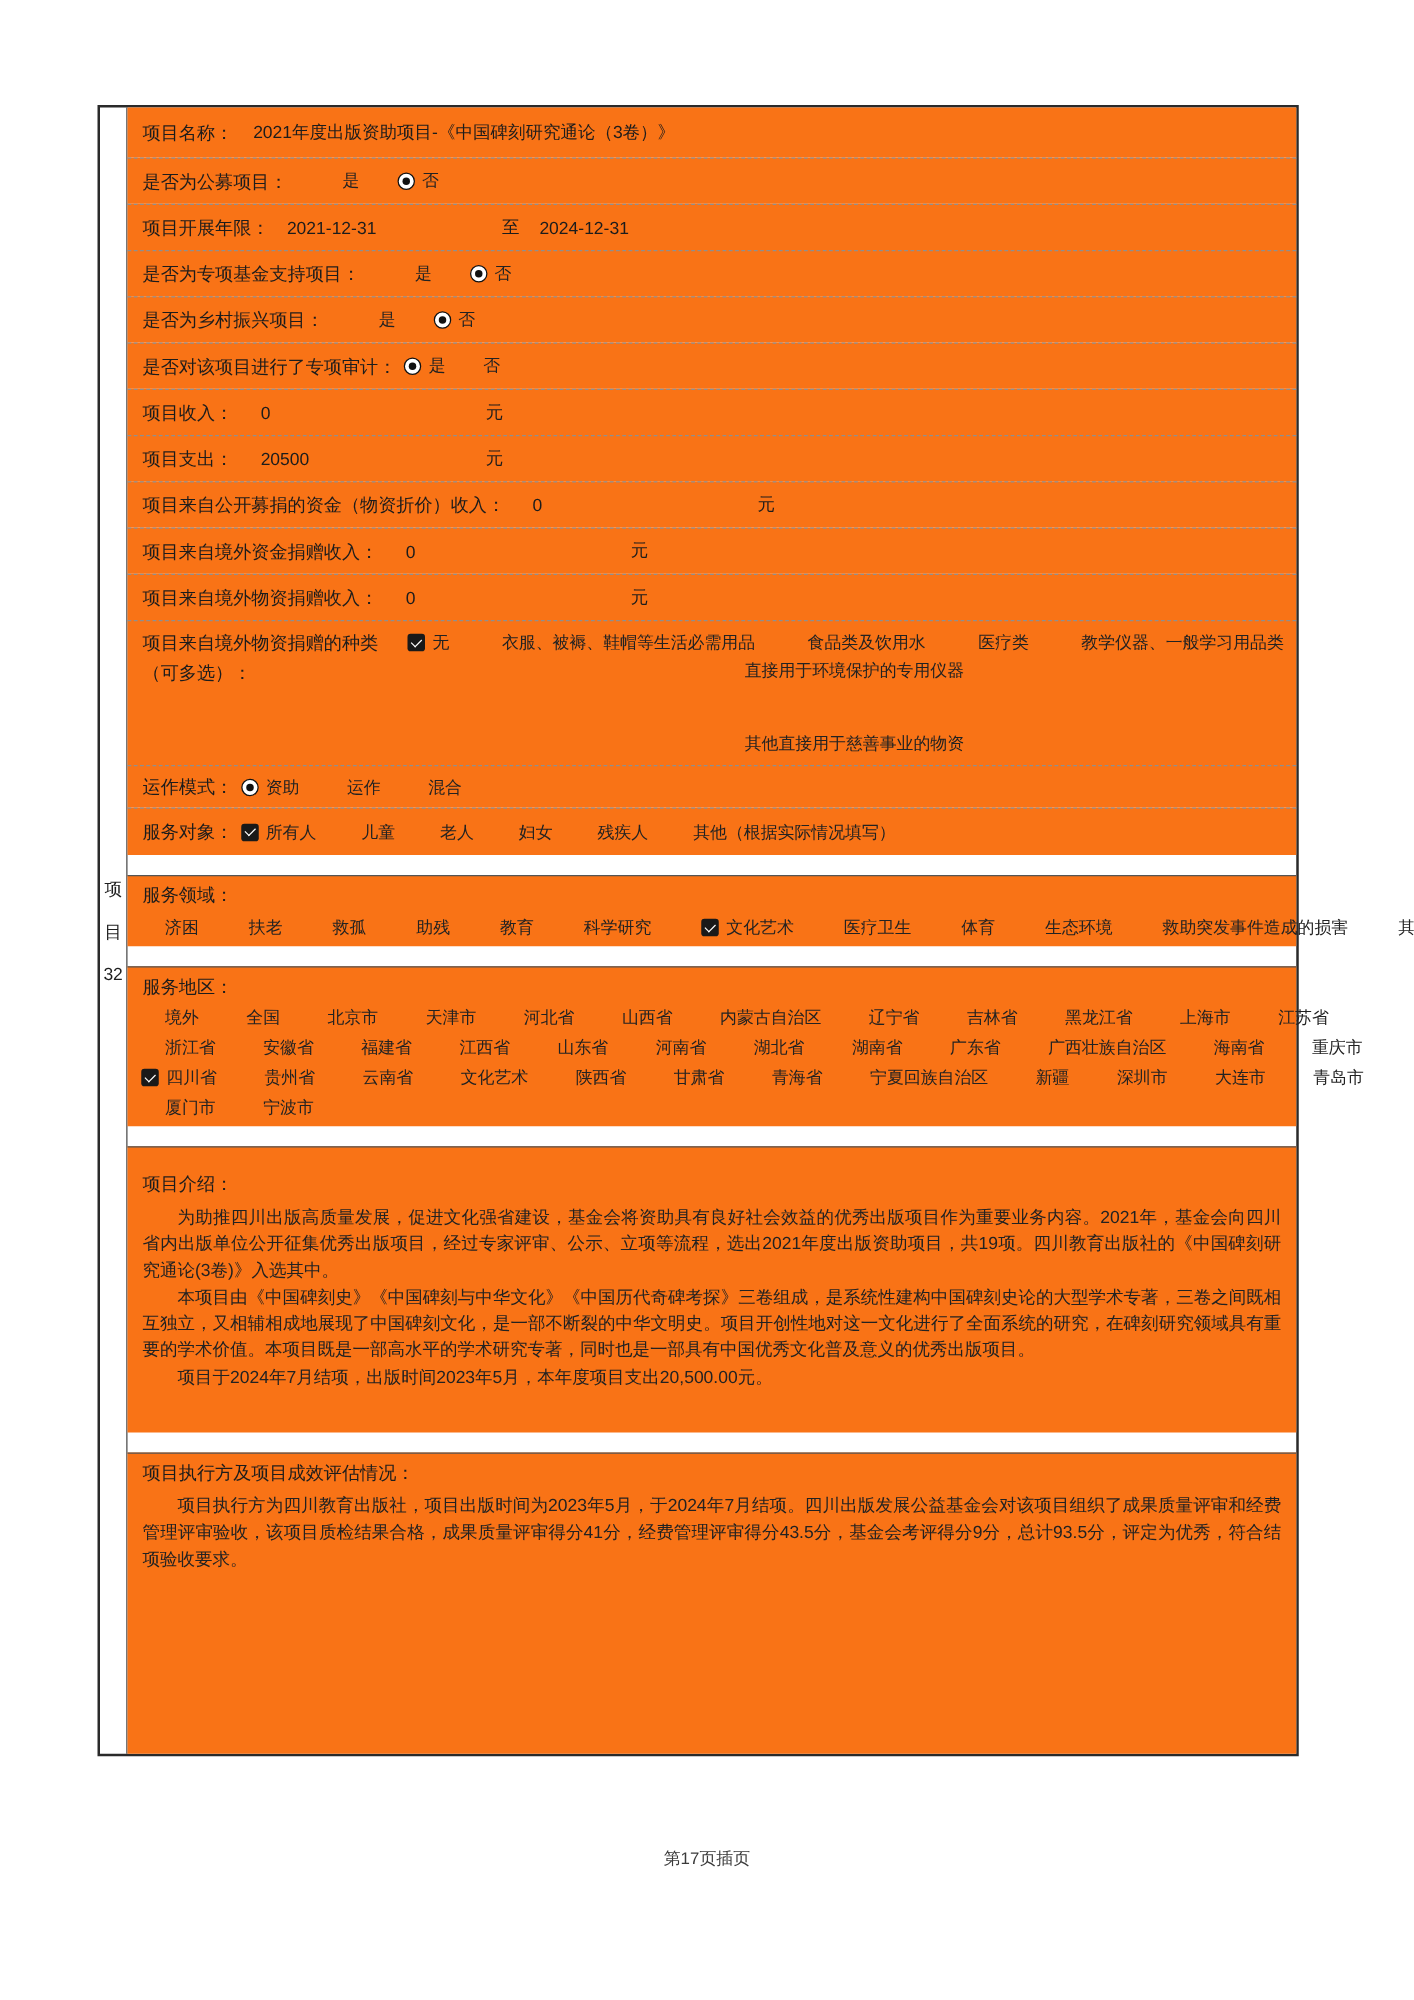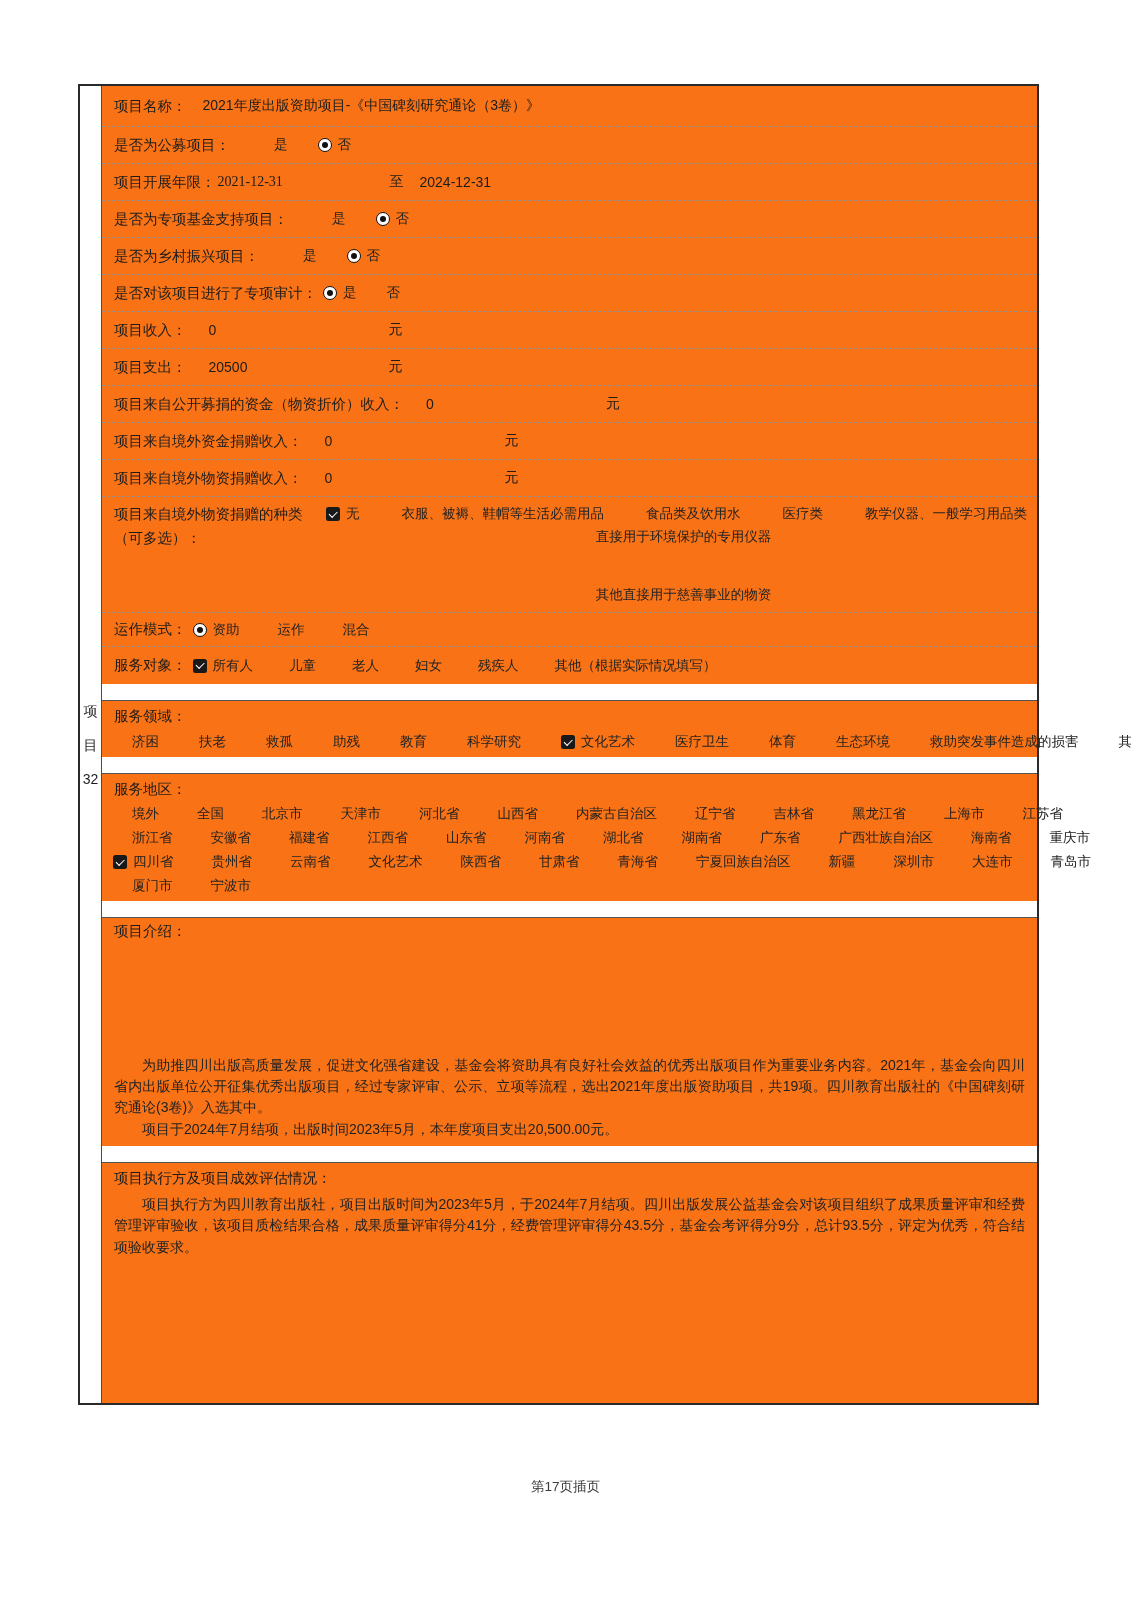--- a/index.html
+++ b/index.html
@@ -23,21 +23,21 @@
     border-top:1px dashed #8f8f8f; padding:0 12px;
     display:flex; align-items:center; font-size:14px; background:#f97316;
   }
   .row:first-child { border-top:none; }
   .row.solid { border-top:1.5px solid #555;margin-top:16px; }
   .label { font-size:14.5px; color:#1c1c1c; white-space:nowrap; }
   .r40 { min-height:40px; } .r37 { min-height:37px; } .r34 { min-height:34px; } .r38 { min-height:38px; }
   .val { color:#1c1c1c; font-size:14px; }
   .name-val { margin-left:16px; }
   .amt-val { margin-left:22px; width:180px; flex:none; }
-  .date1 { margin-left:2px; width:172px; flex:none;font-family:Liberation Serif, serif; }
+  .date1 { margin-left:14px; width:172px; flex:none; }
   .date2 { margin-left:16px; }
   .opts { display:flex; align-items:center; gap:36px; }
   .opts.g30 { gap:30px; }
   .ml44 { margin-left:44px; } .ml6 { margin-left:6px; }
   .opt { display:inline-flex; align-items:center; gap:6px; font-size:13.5px; color:#222; white-space:nowrap; }
   .radio {
     width:14px; height:14px; border:1.4px solid #111; border-radius:50%;
     position:relative; display:inline-block; flex:none; background:#fff;
   }
   .radio::after {
@@ -60,21 +60,21 @@
   .types-label .l2 { margin-top:5px; }
   .types-opts { display:flex; flex-direction:column; gap:5px; }
   .types-opts .opts { gap:42px; }
   .types-opts .line2 { padding-left:14px; gap:40px;flex-direction:column; }
   .row-col { flex-direction:column; align-items:stretch; justify-content:center; padding-top:6px; padding-bottom:6px; }
   .row-fields { min-height:46px; gap:7px; display:flex; }
   .row-fields .opts { padding-left:18px; gap:40px; }
   .row-areas { min-height:106px; gap:6px; }
   .area-line { padding-left:18px; gap:38px; }
   .area-line .checkbox { margin-left:-19px; }
-  .row-intro { min-height:229px; align-items:stretch; justify-content:space-between; padding-top:4px; }
+  .row-intro { min-height:229px; align-items:stretch; justify-content:flex-start; padding-top:20px; }
   .row-eval { min-height:241px; align-items:stretch; justify-content:flex-start; }
   .paras { margin-top:6px; }
   .para { font-size:14px; line-height:1.52; text-indent:2em; color:#222; text-align:justify; }
   .footer {
     position:absolute; left:0; right:0; top:1478px;
     text-align:center; font-size:13.5px; color:#3a3a3a;
   }
 </style>
 </head>
 <body>
@@ -428,20 +428,21 @@
             <span class="opt">
               <span>宁波市</span>
             </span>
           </div>
       </div>
 
       <div class="row solid row-col row-intro">
         <div class="label">项目介绍：</div>
         <div class="paras">
           <p class="para">为助推四川出版高质量发展，促进文化强省建设，基金会将资助具有良好社会效益的优秀出版项目作为重要业务内容。2021年，基金会向四川省内出版单位公开征集优秀出版项目，经过专家评审、公示、立项等流程，选出2021年度出版资助项目，共19项。四川教育出版社的《中国碑刻研究通论(3卷)》入选其中。</p>
+          <p class="para">本项目由《中国碑刻史》《中国碑刻与中华文化》《中国历代奇碑考探》三卷组成，是系统性建构中国碑刻史论的大型学术专著，三卷之间既相互独立，又相辅相成地展现了中国碑刻文化，是一部不断裂的中华文明史。项目开创性地对这一文化进行了全面系统的研究，在碑刻研究领域具有重要的学术价值。本项目既是一部高水平的学术研究专著，同时也是一部具有中国优秀文化普及意义的优秀出版项目。</p>
           <p class="para">项目于2024年7月结项，出版时间2023年5月，本年度项目支出20,500.00元。</p>
         </div>
       </div>
 
       <div class="row solid row-col row-eval">
         <div class="label">项目执行方及项目成效评估情况：</div>
         <div class="paras">
           <p class="para">项目执行方为四川教育出版社，项目出版时间为2023年5月，于2024年7月结项。四川出版发展公益基金会对该项目组织了成果质量评审和经费管理评审验收，该项目质检结果合格，成果质量评审得分41分，经费管理评审得分43.5分，基金会考评得分9分，总计93.5分，评定为优秀，符合结项验收要求。</p>
         </div>
       </div>

